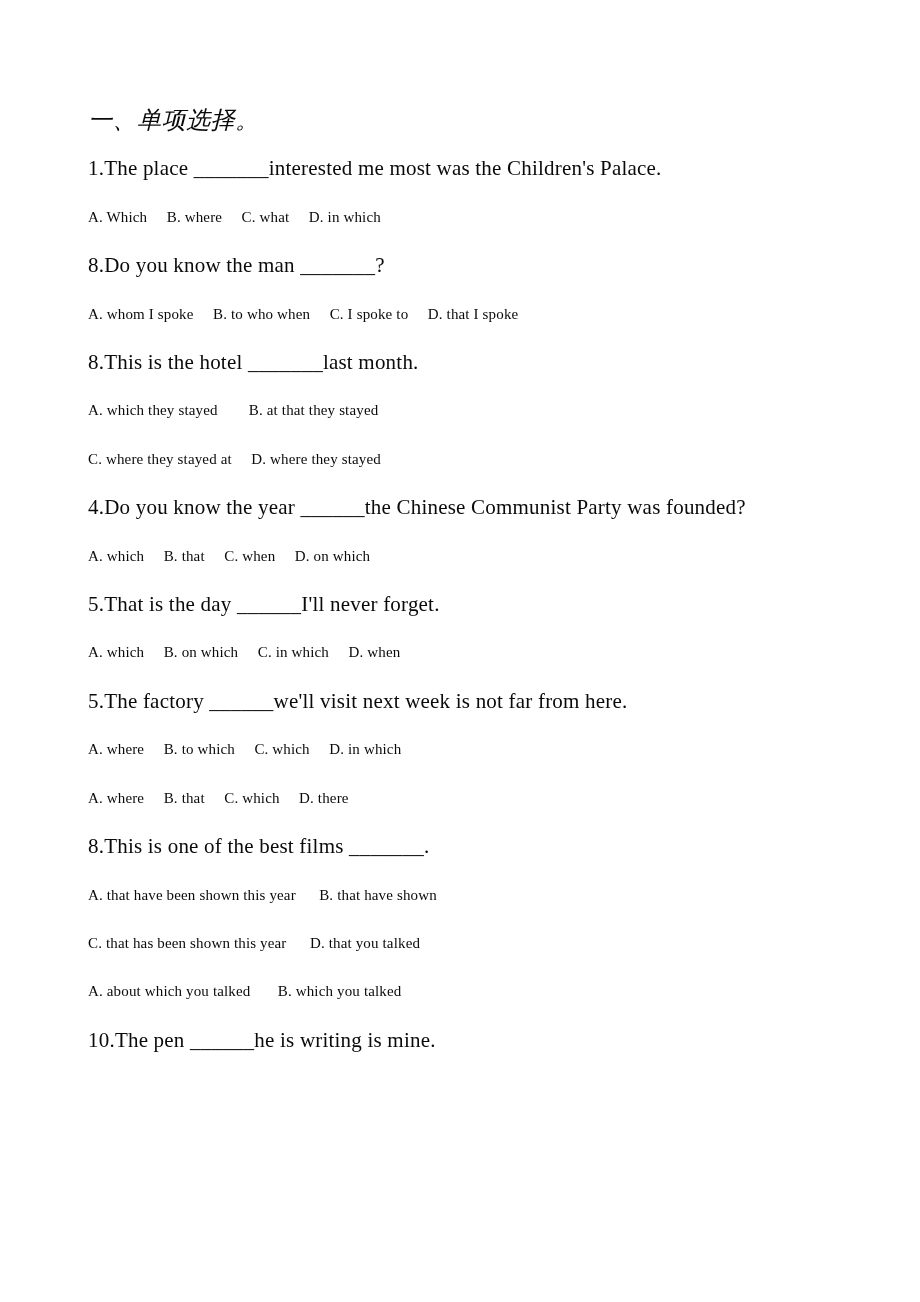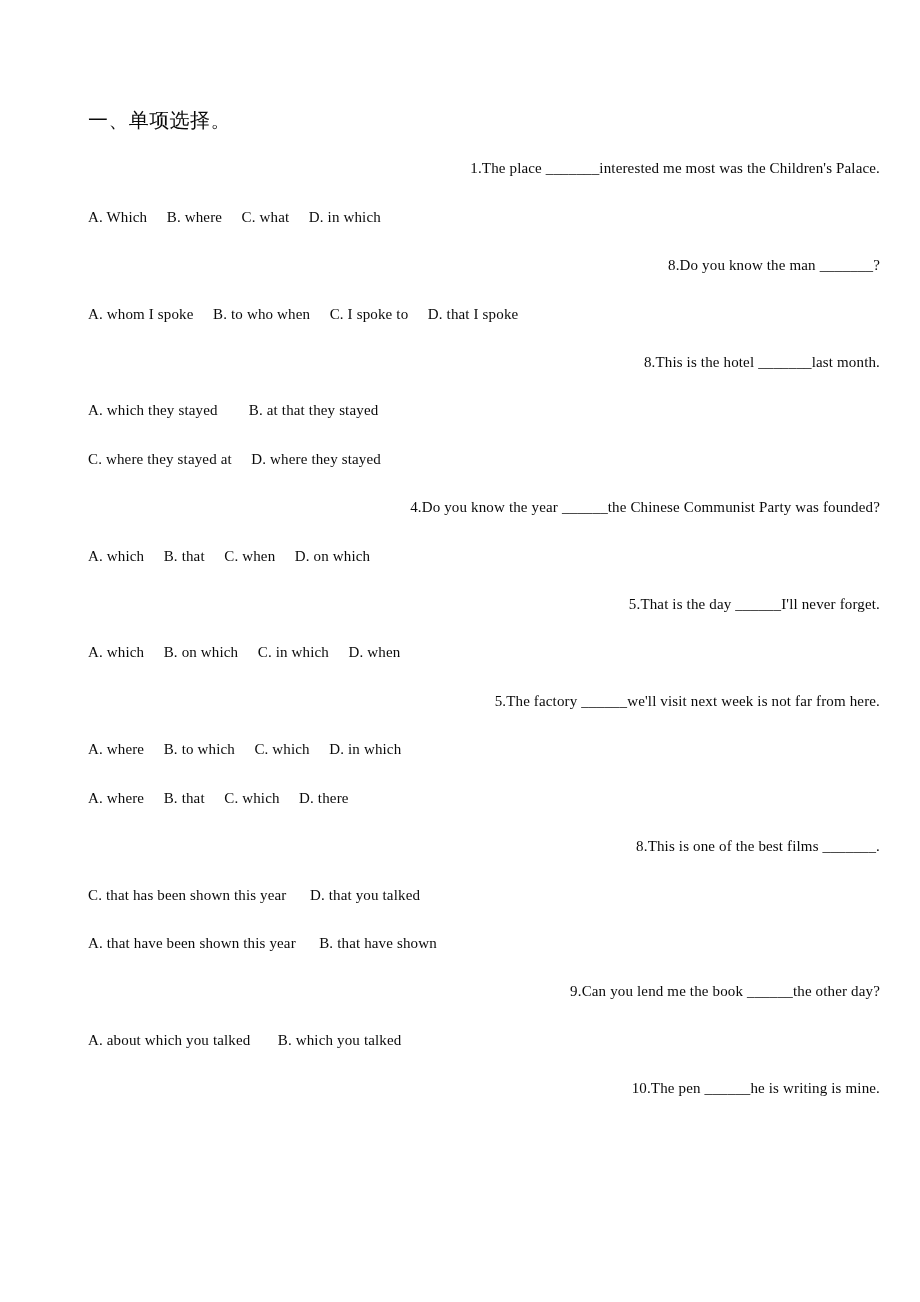--- a/index.html
+++ b/index.html
@@ -38,27 +38,27 @@
     line-height: 48.4px;
     white-space: pre;
     letter-spacing: 0.01em;
     color: #0a0a0a;
     margin: 0;
     padding: 0;
   }
 
   .line.heading-cn {
     font-family: "DejaVu Sans", "Liberation Sans", sans-serif;
-    font-size: 20px;
+    font-size: 24px;
     letter-spacing: 0.02em;
+    font-style: italic;
   }
 
   .line.question {
-    font-size: 15px;
-    text-align: right;
+    font-size: 21px;
   }
 
   .line.options {
     font-size: 15px;
   }
 
   .spacer-bottom {
     height: 100px;
   }
 </style>
@@ -85,23 +85,22 @@
 
     <p class="line question">5.That is the day ______I'll never forget.</p>
     <p class="line options">A. which     B. on which     C. in which     D. when</p>
 
     <p class="line question">5.The factory ______we'll visit next week is not far from here.</p>
     <p class="line options">A. where     B. to which     C. which     D. in which</p>
 
     <p class="line options">A. where     B. that     C. which     D. there</p>
 
     <p class="line question">8.This is one of the best films _______.</p>
+    <p class="line options">A. that have been shown this year      B. that have shown</p>
     <p class="line options">C. that has been shown this year      D. that you talked</p>
-    <p class="line options">A. that have been shown this year      B. that have shown</p>
 
-    <p class="line question">9.Can you lend me the book ______the other day?</p>
     <p class="line options">A. about which you talked       B. which you talked</p>
 
     <p class="line question">10.The pen ______he is writing is mine.</p>
 
     <div class="spacer-bottom"></div>
   </div>
 </div>
 
 </body></html>

